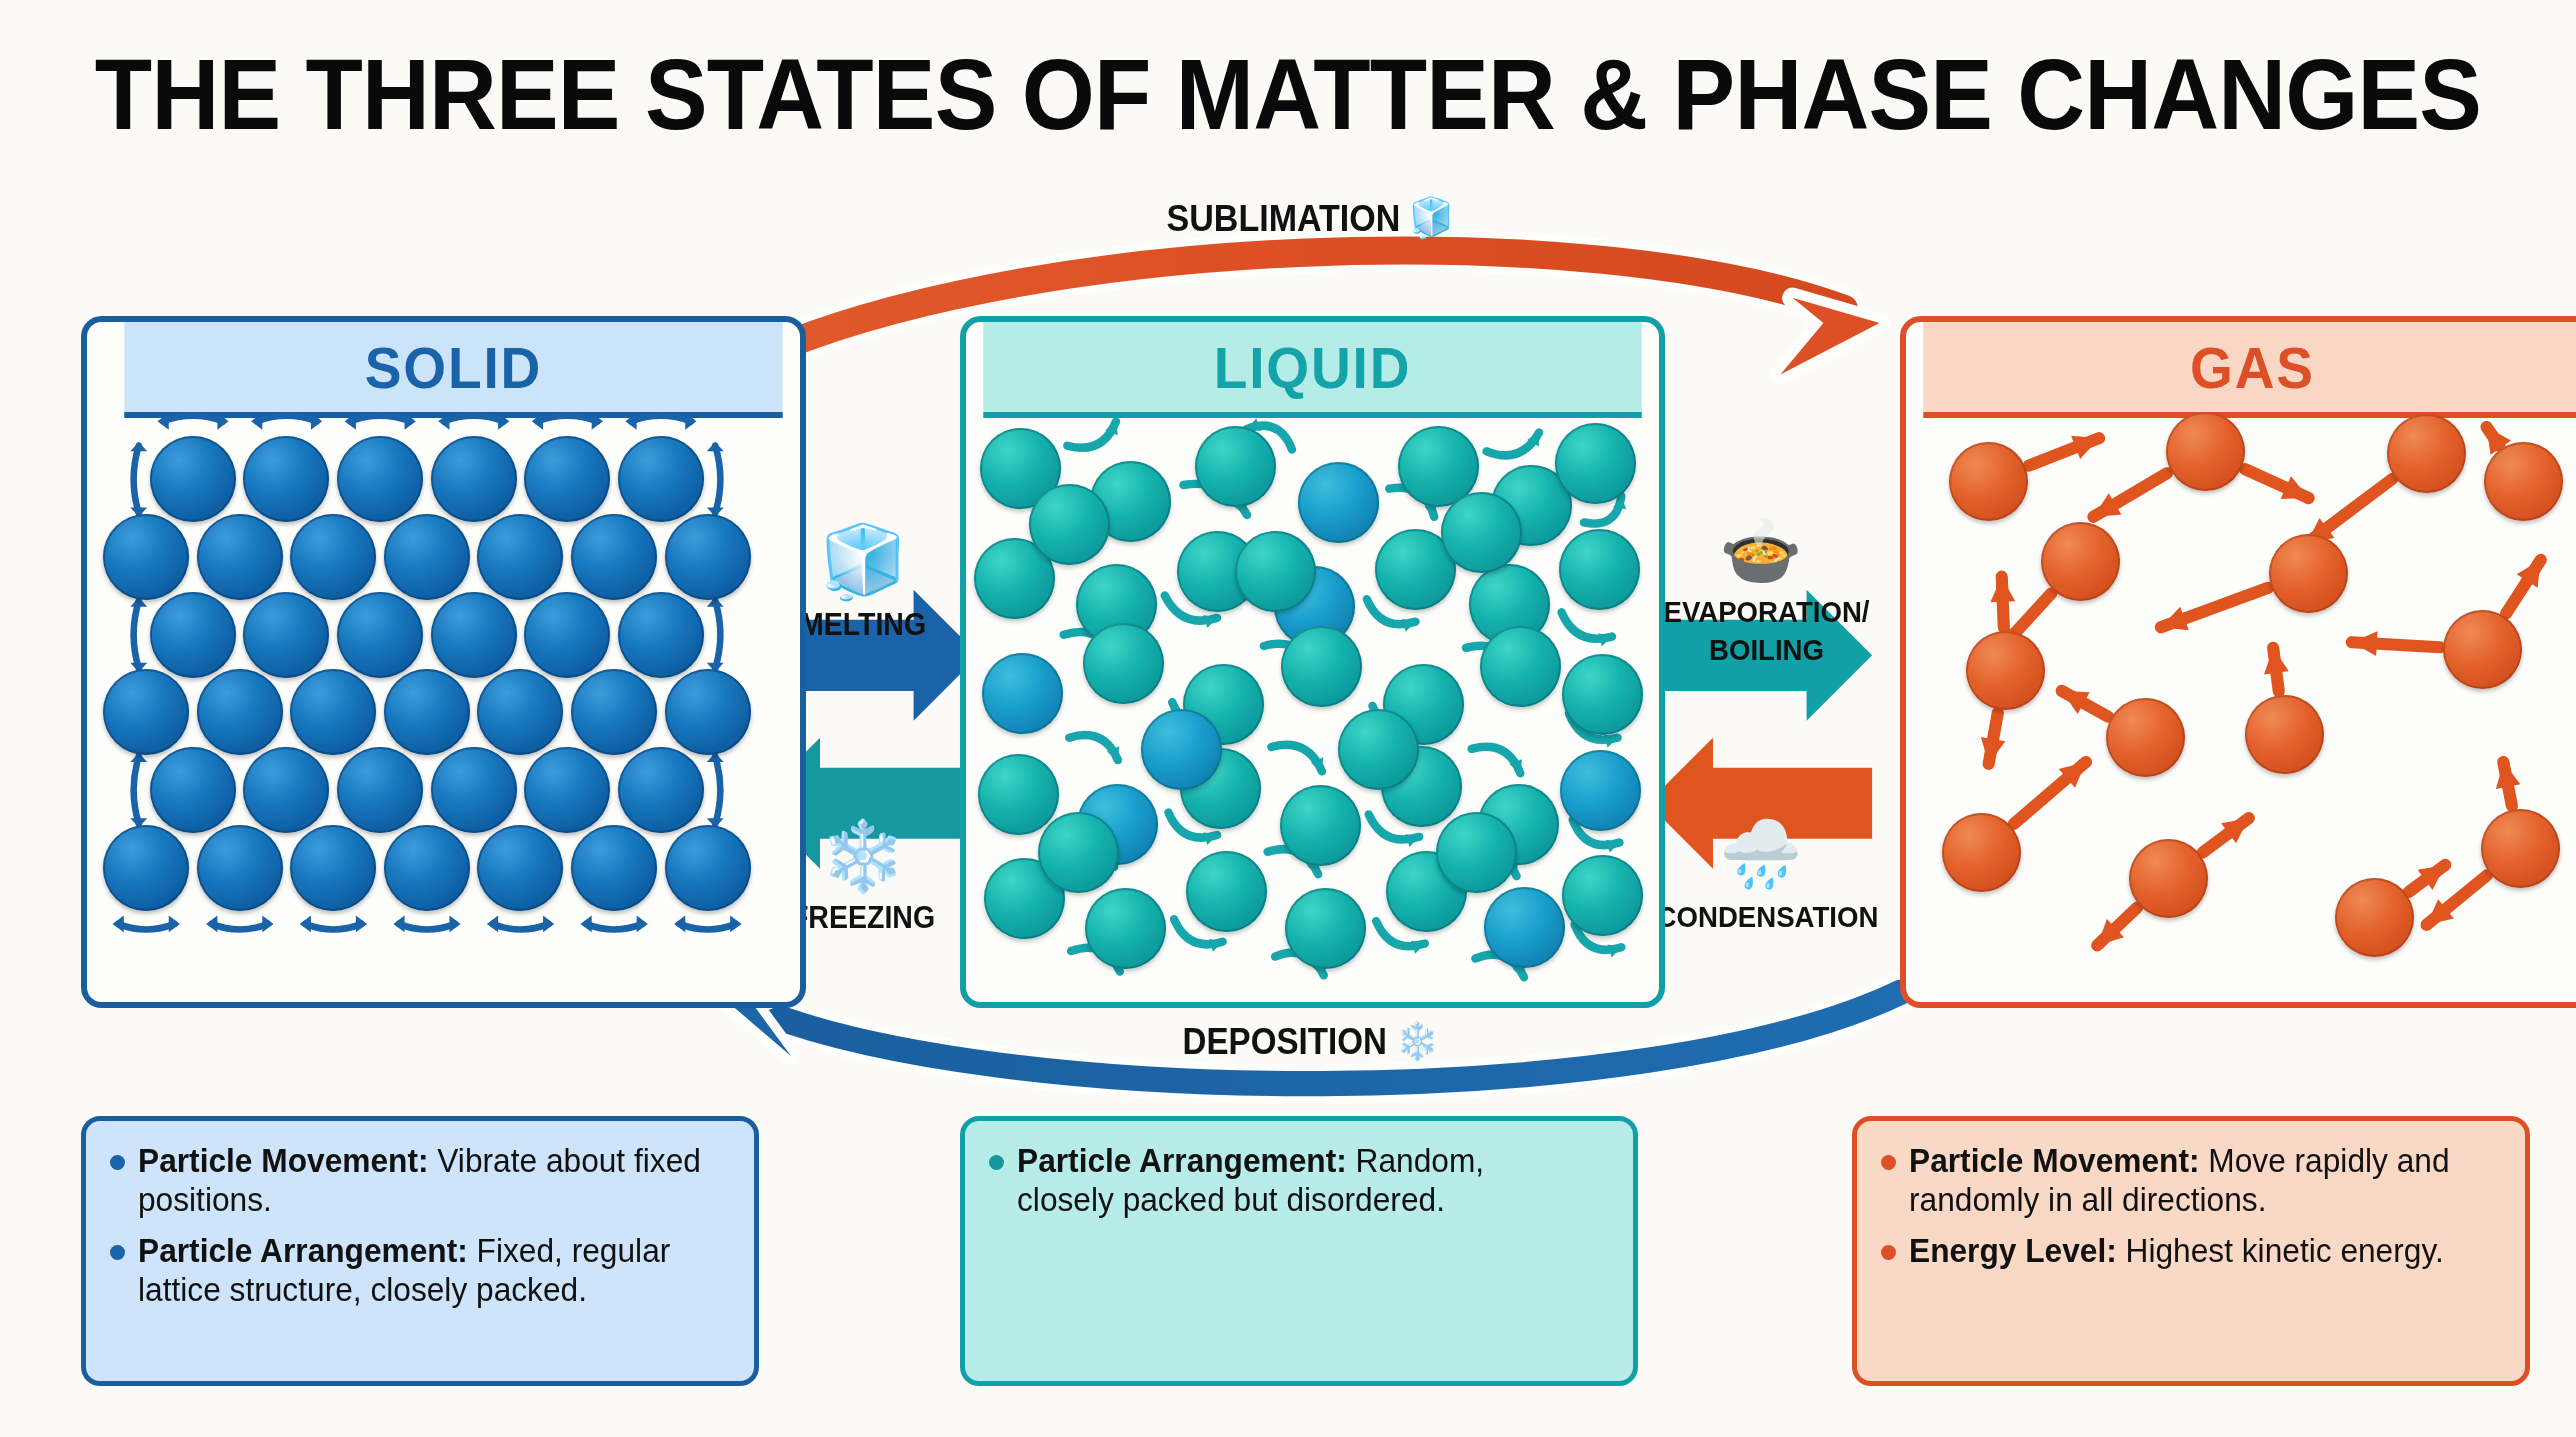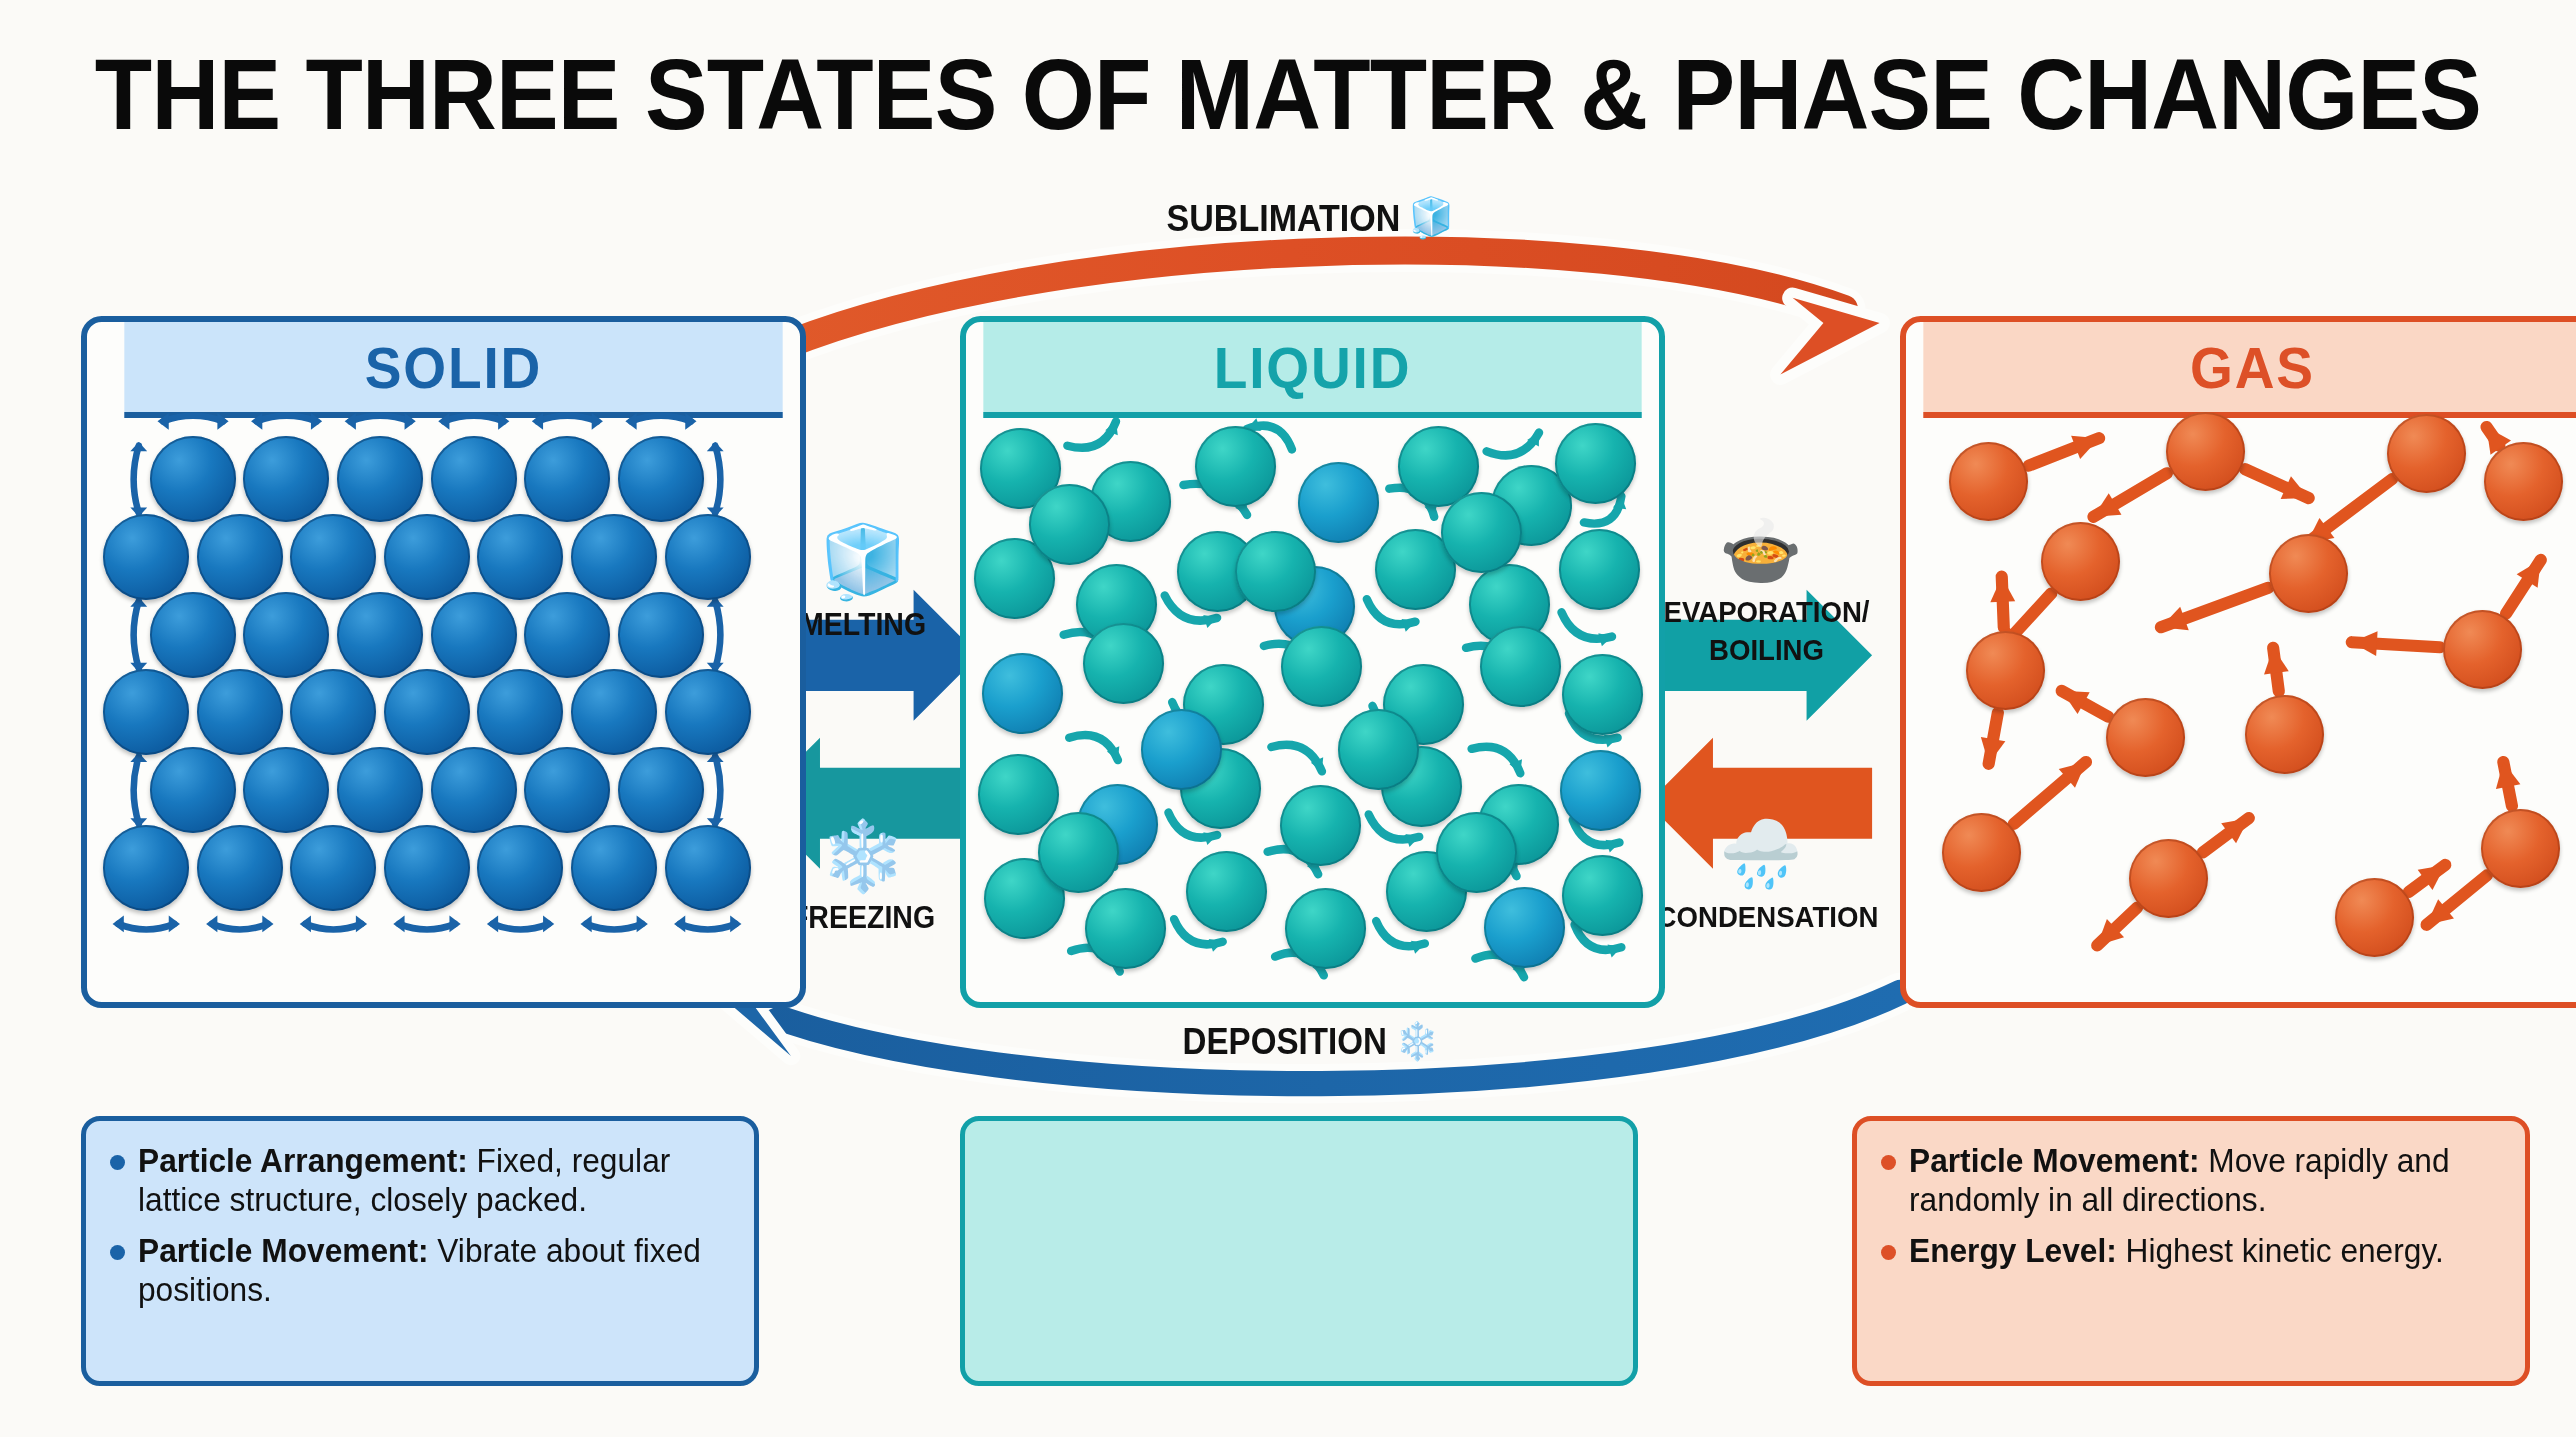--- a/index.html
+++ b/index.html
@@ -435,28 +435,32 @@
         <div class="p p-gas" style="left: 36px; top: 401px; width: 79px; height: 79px;"></div>
         <div class="p p-gas" style="left: 223px; top: 427px; width: 79px; height: 79px;"></div>
         <div class="p p-gas" style="left: 575px; top: 397px; width: 79px; height: 79px;"></div>
         <div class="p p-gas" style="left: 429px; top: 466px; width: 79px; height: 79px;"></div>
       </div>
   </div>
 
   <div class="card" id="card-solid">
       <div class="bullet">
         <span class="dot"></span>
-        <div class="btxt"><b>Particle Arrangement:</b><span> Fixed, regular lattice structure, closely packed.</span></div>
+        <div class="btxt"><b>Particle Movement:</b><span> Vibrate about fixed positions.</span></div>
       </div>
       <div class="bullet">
         <span class="dot"></span>
-        <div class="btxt"><b>Particle Movement:</b><span> Vibrate about fixed positions.</span></div>
+        <div class="btxt"><b>Particle Arrangement:</b><span> Fixed, regular lattice structure, closely packed.</span></div>
       </div>
     </div>
   <div class="card" id="card-liquid">
+      <div class="bullet">
+        <span class="dot"></span>
+        <div class="btxt"><b>Particle Arrangement:</b><span> Random, closely packed but disordered.</span></div>
+      </div>
     </div>
   <div class="card" id="card-gas">
       <div class="bullet">
         <span class="dot"></span>
         <div class="btxt"><b>Particle Movement:</b><span> Move rapidly and randomly in all directions.</span></div>
       </div>
       <div class="bullet">
         <span class="dot"></span>
         <div class="btxt"><b>Energy Level:</b><span> Highest kinetic energy.</span></div>
       </div>

